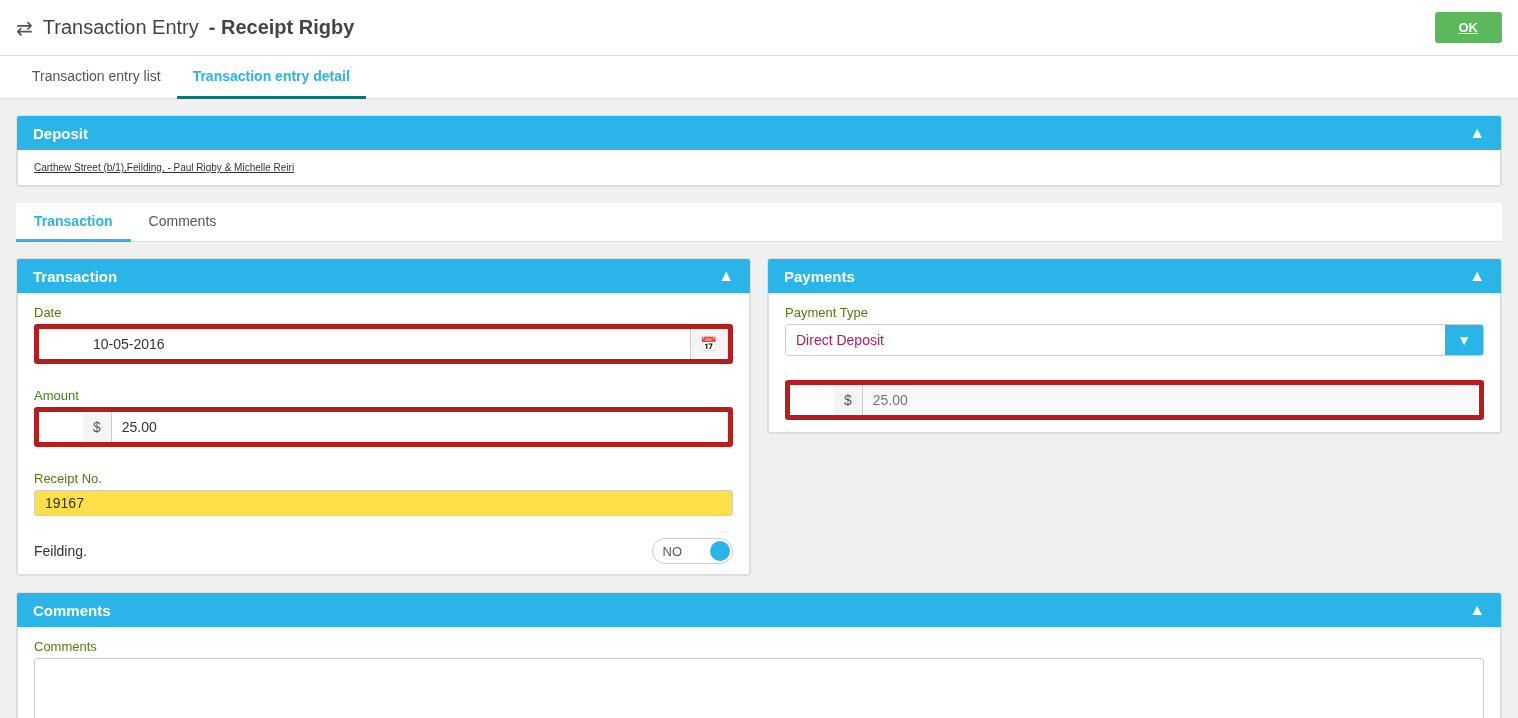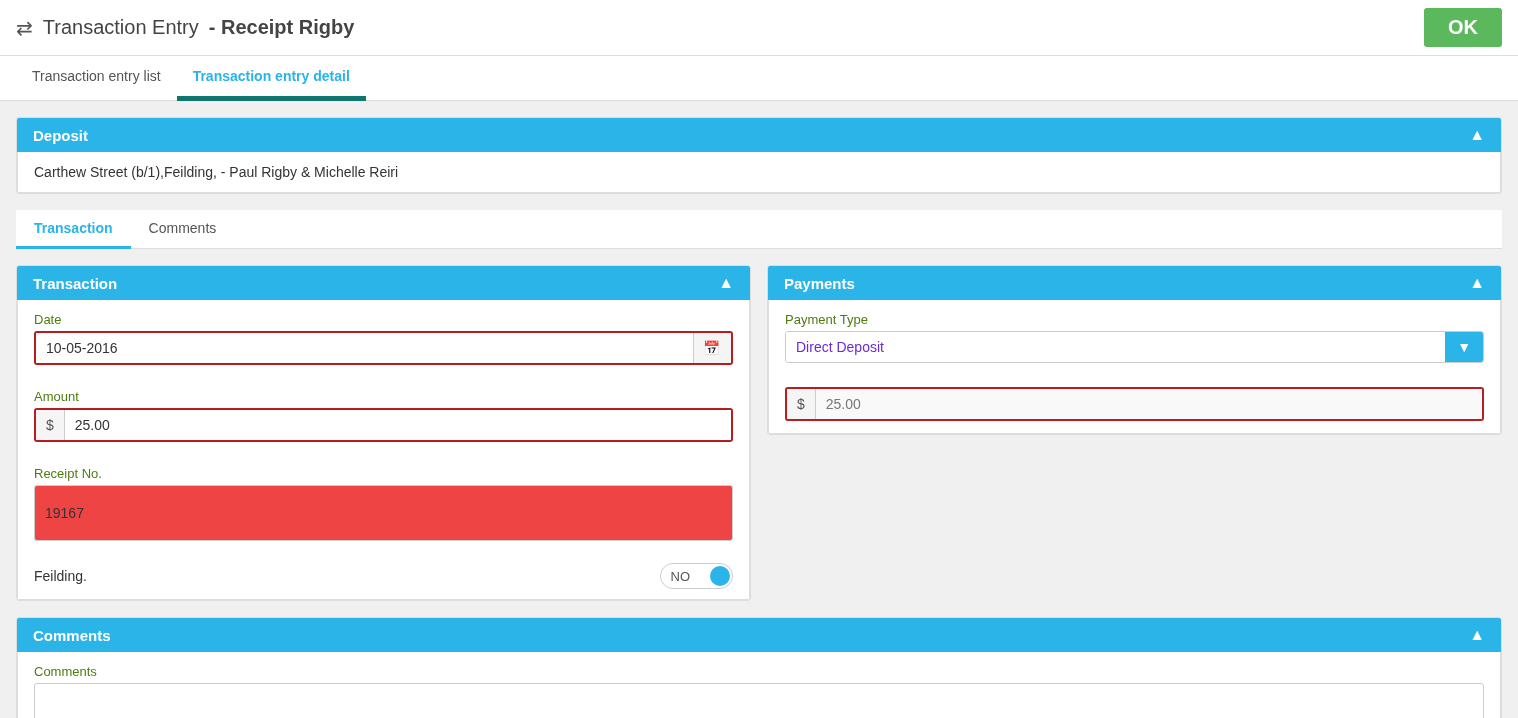--- a/index.html
+++ b/index.html
@@ -25,44 +25,45 @@
     .header-title .bold { font-weight: bold; }
     .exchange-icon {
       font-size: 20px;
       color: #555;
     }
     .ok-btn {
       background: #5cb85c;
       color: #fff;
       border: none;
       padding: 8px 24px;
-      font-size: 20px;
+      font-size: 13px;
       font-weight: bold;
       cursor: pointer;
       border-radius: 3px;
+      text-decoration: underline;
     }
 
     
     .tabs-bar {
       background: #fff;
       border-bottom: 1px solid #ddd;
       display: flex;
       padding: 0 16px;
     }
     .tab {
       padding: 12px 16px;
       cursor: pointer;
       font-size: 14px;
       color: #555;
       border-bottom: 3px solid transparent;
       margin-bottom: -1px;
       text-align: center;
     }
     .tab.active {
-      border-bottom: 5px solid #0f766e;
+      border-bottom: 3px solid #0f766e;
       color: #2ab4e8;
       font-weight: bold;
     }
 
     
     .main-content {
       padding: 16px;
       max-width: 1518px;
     }
 
@@ -87,26 +88,27 @@
       border-radius: 2px 2px 0 0;
     }
     .section-header .chevron {
       font-size: 16px;
       color: #fff;
     }
 
     
     .tenancy-value {
       padding: 12px 16px;
-      font-size: 14px;
+      font-size: 10px;
       color: #333;
       border: 1px solid #ddd;
       border-top: none;
       background: #fff;
       border-radius: 0 0 2px 2px;
+      text-decoration: underline;
     }
 
     
     .inner-tabs {
       display: flex;
       background: #fff;
       border-bottom: 1px solid #ddd;
       margin-bottom: 16px;
     }
     .inner-tab {
@@ -137,24 +139,25 @@
     }
     .field-label {
       font-size: 13px;
       color: #4d7c0f;
       margin-bottom: 4px;
       display: block;
     }
     .input-wrapper {
       display: flex;
       align-items: center;
-      border: 2px solid #b91c1c;
+      border: 5px solid #b91c1c;
       border-radius: 3px;
       background: #fff;
       overflow: hidden;
+      padding-left: 44px;
     }
     .input-prefix {
       background: #f5f5f5;
       border-right: 1px solid #ccc;
       padding: 7px 10px;
       color: #555;
       font-size: 14px;
     }
     .input-field {
       flex: 1;
@@ -176,43 +179,43 @@
       color: #555;
       font-size: 14px;
       cursor: pointer;
     }
 
     
     .plain-input {
       width: 100%;
       border: 1px solid #ccc;
       border-radius: 3px;
-      padding: 19px 10px;
+      padding: 4px 10px;
       font-size: 14px;
       color: #333;
       outline: none;
-      background: #ef4444;
+      background: #fde047;
     }
 
     
     .select-wrapper {
       display: flex;
       align-items: center;
       border: 1px solid #ccc;
       border-radius: 3px;
       background: #fff;
       overflow: hidden;
     }
     .select-field {
       flex: 1;
       border: none;
       outline: none;
       padding: 7px 10px;
       font-size: 14px;
-      color: #6d28d9;
+      color: #be185d;
       background: #fff;
       appearance: none;
       -webkit-appearance: none;
     }
     .select-arrow {
       background: #2ab4e8;
       padding: 7px 12px;
       color: #fff;
       font-size: 14px;
       cursor: pointer;
@@ -225,21 +228,21 @@
       justify-content: space-between;
       padding: 10px 16px;
     }
     .toggle-label {
       font-size: 14px;
       color: #333;
     }
     .toggle-wrapper {
       display: flex;
       align-items: center;
-      gap: 8px;
+      gap: 16px;
       border: 1px solid #ccc;
       border-radius: 20px;
       overflow: hidden;
       background: #fff;
     }
     .toggle-no {
       padding: 4px 10px;
       font-size: 13px;
       color: #555;
     }

